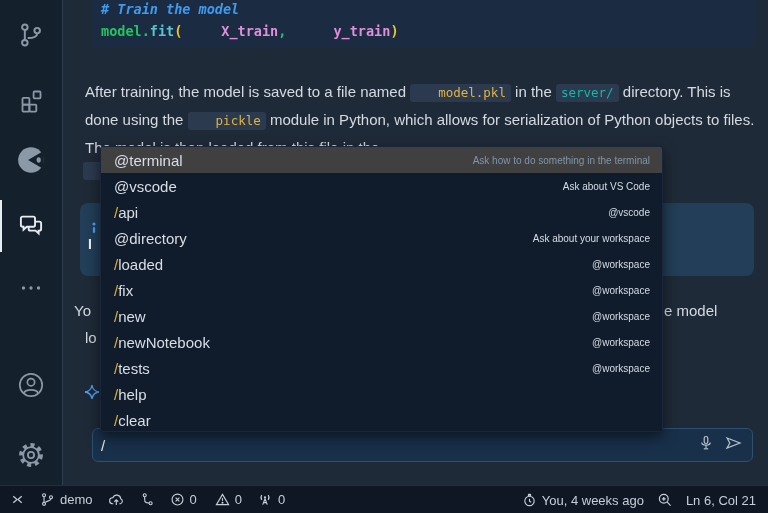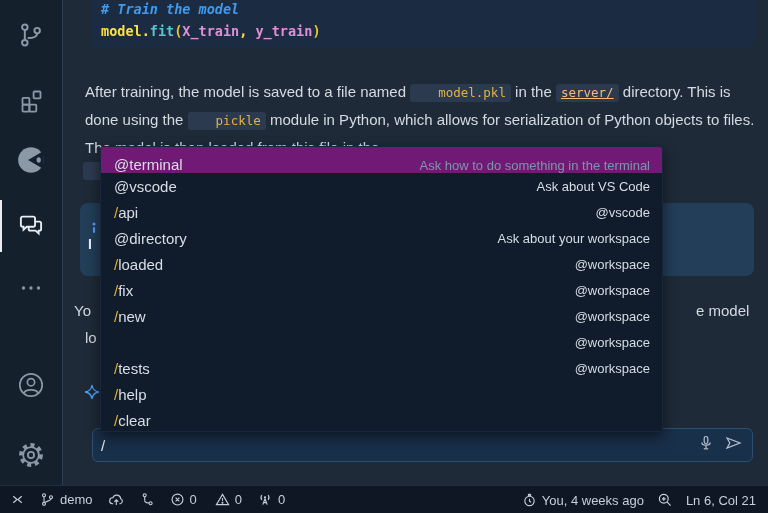--- a/index.html
+++ b/index.html
@@ -17,63 +17,63 @@
   .ab-icon svg { display:block; }
   .active-ind { position:absolute; left:0; top:200px; width:2px; height:52px; background:#e7edf3; }
   
   .codeblock {
     position:absolute; left:91px; top:-10px; width:664px; height:58px;
     background:#1b2c42; border-radius:6px; padding:8px 12px 6px 10px;
     font-family:"DejaVu Sans Mono", monospace; font-size:13.5px; line-height:22px; font-weight:600;
     white-space:nowrap; overflow:hidden;
   }
   .tok-comment { color:#3f9bf0; font-style:italic; }
-  .tok-plain   { color:#fde047; }
+  .tok-plain   { color:#22c55e; }
   .tok-fn      { color:#58c6d2; }
   .tok-paren   { color:#e9c62f; }
-  .tok-arg     { color:#e08fd8; }
+  .tok-arg     { color:#e08fd8;margin-left:39px; }
   
   .paragraph {
     position:absolute; left:85px; top:78px; width:672px;
     font-size:15px; line-height:27px; color:#d3dae2;
   }
   .inline-code {
     font-family:"DejaVu Sans Mono", monospace; font-size:12.5px;
     background:#2c3a50; border-radius:3px; padding:1px 5px 2px 5px;
   }
   .ic-yellow { color:#e2b441;padding-left:28px; }
-  .ic-blue   { color:#fdba74;text-decoration:underline; }
+  .ic-blue   { color:#14b8a6; }
   
   .userbox {
     position:absolute; left:80px; top:203px; width:674px; height:73px;
     background:#223e58; border-radius:8px;
   }
   .userbox .mini-glyph { position:absolute; left:10px; top:17px; color:#4f9ff8; }
   .userbox .frag-text  { position:absolute; left:8px; top:33px; color:#eef3f8; font-size:14px; font-weight:700; }
   
   .frag { position:absolute; font-size:15px; color:#d3dae2; }
   .frag-yo { left:74px; top:302px; }
   .frag-lo { left:85px; top:329px; }
-  .frag-emodel { left:664px; top:302px;margin-left:32px; }
+  .frag-emodel { left:664px; top:302px; }
   .frag-pill { position:absolute; left:83px; top:162px; }
   .sparkle { position:absolute; left:84px; top:384px; color:#4f9ff8; }
   
   .dropdown {
     position:absolute; left:100px; top:146px; width:563px; height:286px;
     background:#101c2b; border:1px solid #18283a; border-radius:3px;
     box-shadow:0 5px 14px rgba(0,0,0,.55); z-index:5; overflow:hidden;
   }
   .dd-row {
     height:26px; display:flex; align-items:center; padding:0 12px 0 13px;
     font-size:15px; color:#d8dee6;
   }
-  .dd-row.selected { background:#701a75;align-items:flex-end; }
+  .dd-row.selected { background:#404040; }
   .dd-label { white-space:nowrap; }
   .slash-row .prefix { color:#e2b32a; }
-  .dd-desc { margin-left:auto; font-size:13px; color:#d5dde5; white-space:nowrap; }
+  .dd-desc { margin-left:auto; font-size:10px; color:#d5dde5; white-space:nowrap; }
   .dd-row.selected .dd-desc { color:#7e96aa; }
   
   .chatinput {
     position:absolute; left:92px; top:428px; width:661px; height:34px;
     background:#19304a; border:1px solid #2e4f70; border-radius:6px;
     display:flex; align-items:center; padding:0 10px 0 8px; z-index:2;
   }
   .chatinput input {
     flex:1; background:transparent; border:none; outline:none;
     color:#e6ecf2; font-size:15px; font-family:"Liberation Sans", sans-serif;
@@ -211,20 +211,21 @@
     </div>
     <div class="dd-row slash-row">
       <span class="dd-label"><span class="prefix">/</span><span>fix</span></span>
       <span class="dd-desc">@workspace</span>
     </div>
     <div class="dd-row slash-row">
       <span class="dd-label"><span class="prefix">/</span><span>new</span></span>
       <span class="dd-desc">@workspace</span>
     </div>
     <div class="dd-row slash-row">
+      <span class="dd-label"><span class="prefix">/</span><span>newNotebook</span></span>
       <span class="dd-desc">@workspace</span>
     </div>
     <div class="dd-row slash-row">
       <span class="dd-label"><span class="prefix">/</span><span>tests</span></span>
       <span class="dd-desc">@workspace</span>
     </div>
     <div class="dd-row slash-row">
       <span class="dd-label"><span class="prefix">/</span><span>help</span></span>
       <span class="dd-desc"></span>
     </div>

